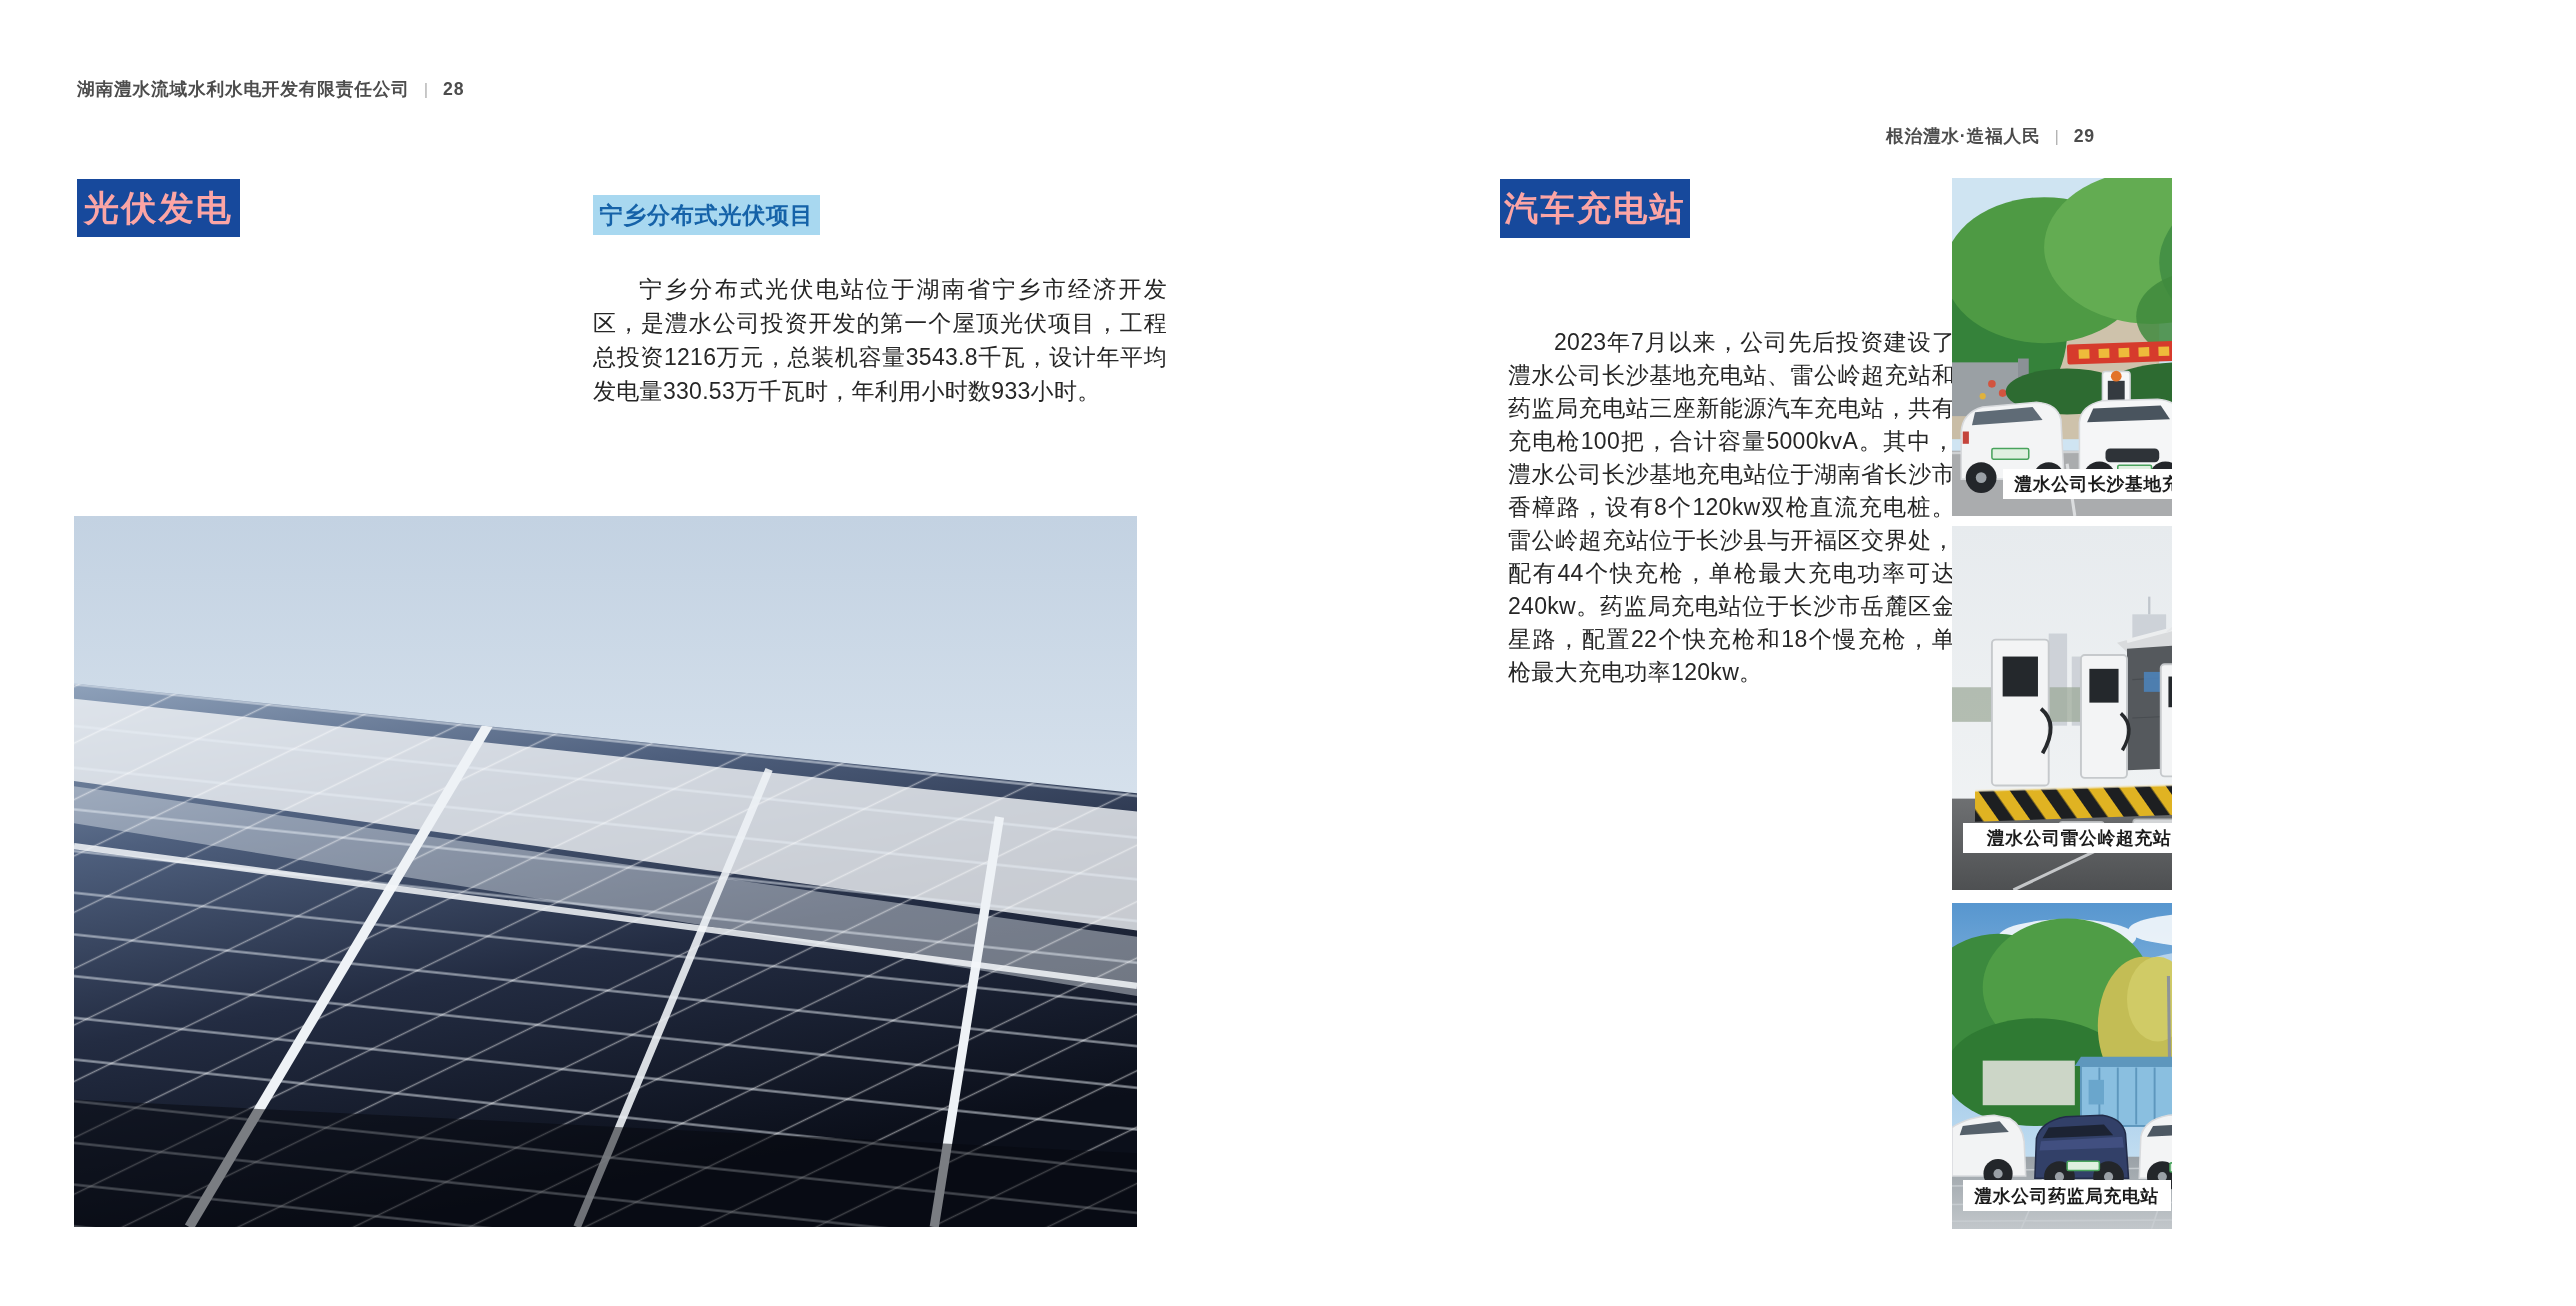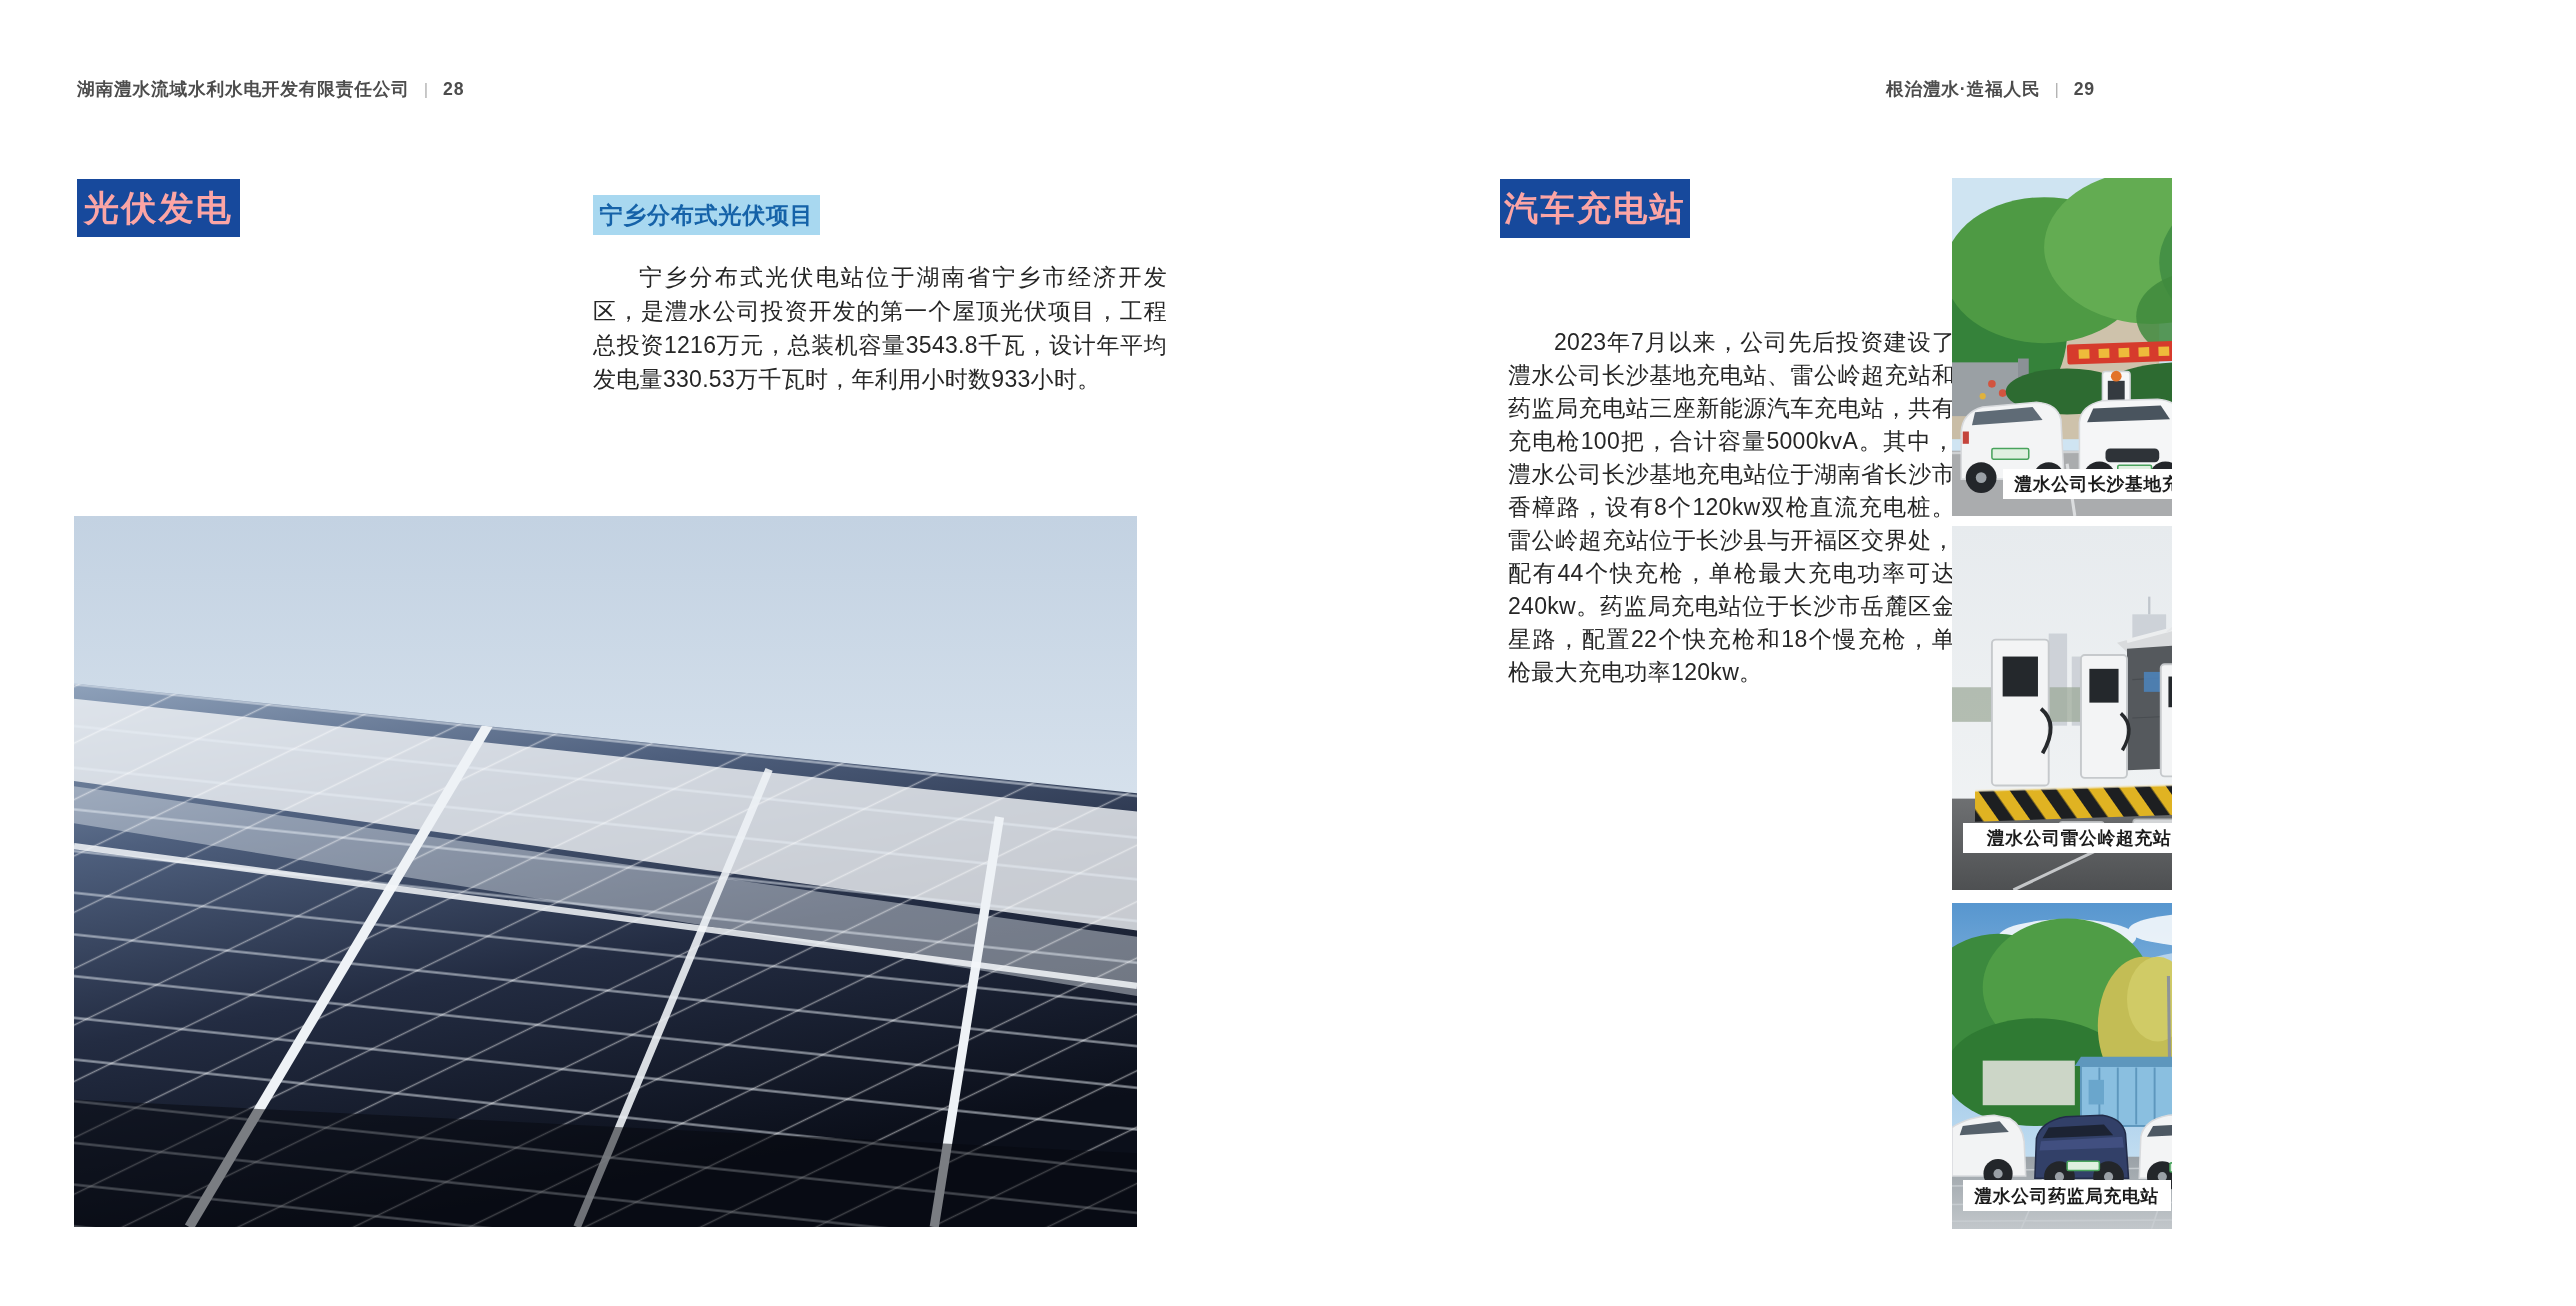--- a/index.html
+++ b/index.html
@@ -10,38 +10,38 @@
     --header-text:#4c4c4c;
   }
   *{margin:0;padding:0;box-sizing:border-box;}
   html,body{background:#fff;}
   body{font-family:"Liberation Sans","DejaVu Sans",sans-serif;}
   .spread{position:relative;width:2172px;height:1306px;background:#ffffff;overflow:hidden;}
 
   
   .hdr{position:absolute;top:77px;font-size:17.7px;font-weight:700;color:var(--header-text);letter-spacing:0.8px;white-space:nowrap;}
   .hdr-left{left:77px;}
-  .hdr-right{right:77px;text-align:right;}
+  .hdr-right{right:77px;text-align:right;margin-top:47px;}
   .sep{color:#b3b3b3;font-weight:400;margin:0 14px;font-size:17px;}
 
   
   .section-title{position:absolute;display:flex;align-items:center;justify-content:center;
     background:var(--accent);color:#fca5a5;font-weight:700;letter-spacing:2.3px;}
   .st-pv{left:77px;top:179px;width:163px;height:58px;font-size:35px;}
   .st-ev{left:1500px;top:179px;width:190px;height:59px;font-size:34px;}
 
   
   .subsection{position:absolute;left:593px;top:195px;width:227px;height:40px;
     background:var(--hl-bg);color:var(--hl-text);font-size:23px;font-weight:700;
     display:flex;align-items:center;justify-content:center;letter-spacing:0.8px;}
 
   
   .para{position:absolute;color:var(--body-text);font-size:23px;line-height:34px;
     text-align:justify;text-indent:2em;letter-spacing:0.3px;}
-  .para-pv{left:593px;top:260px;width:574px;}
+  .para-pv{left:593px;top:272px;width:574px;}
   .para-ev{left:1508px;top:326px;width:447px;line-height:33px;}
 
   
   figure.photo{position:absolute;overflow:hidden;background:#dfe5ea;}
   figure.photo svg{display:block;width:100%;height:100%;}
   .ph-pv{left:74px;top:516px;width:1063px;height:711px;}
   .ph-1{left:1952px;top:178px;width:548px;height:338px;}
   .ph-2{left:1952px;top:526px;width:548px;height:364px;}
   .ph-3{left:1952px;top:903px;width:548px;height:326px;}
   .caption{position:absolute;left:10.7px;background:#ffffff;color:#1b1b1b;

